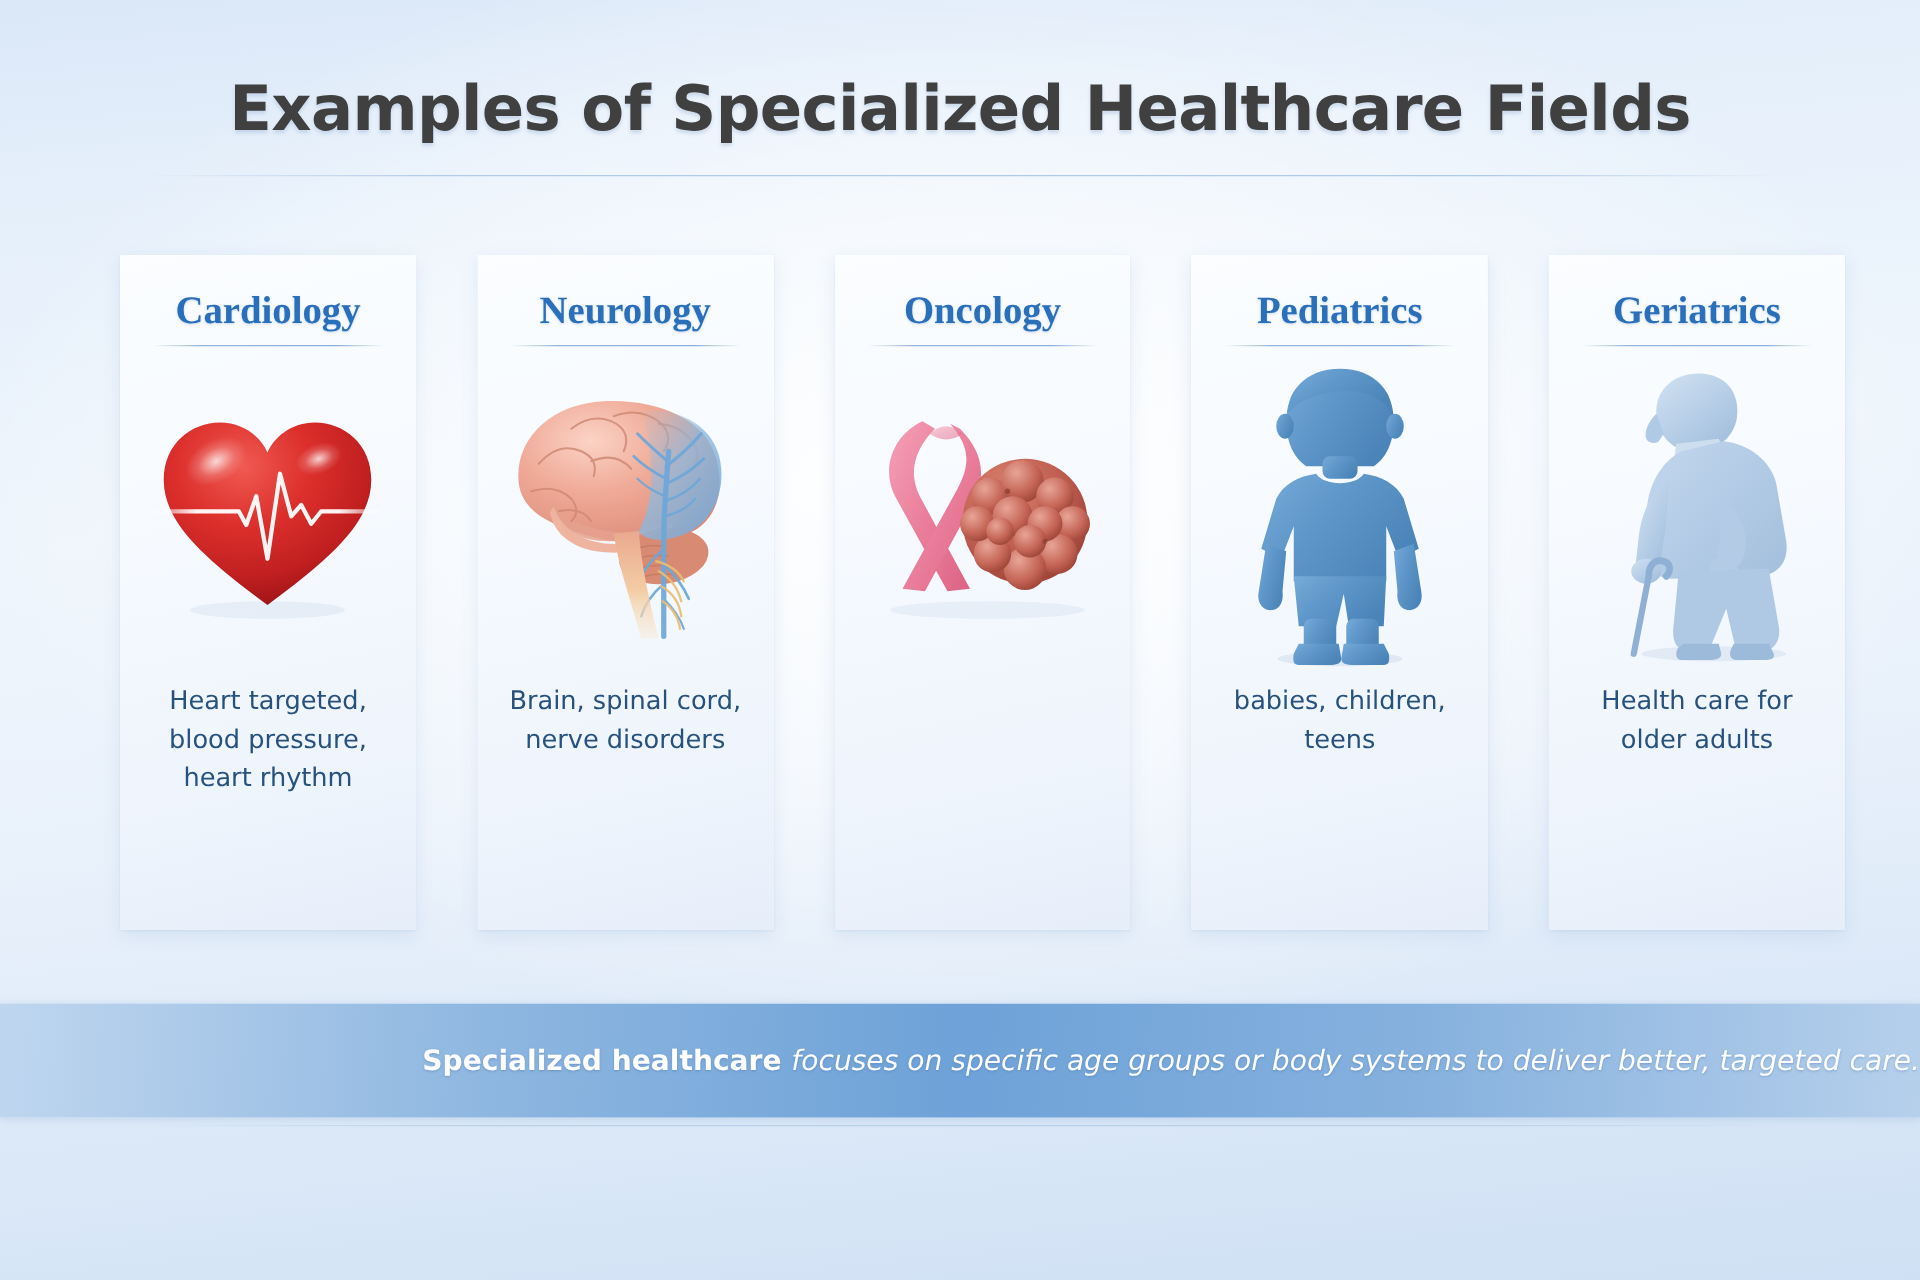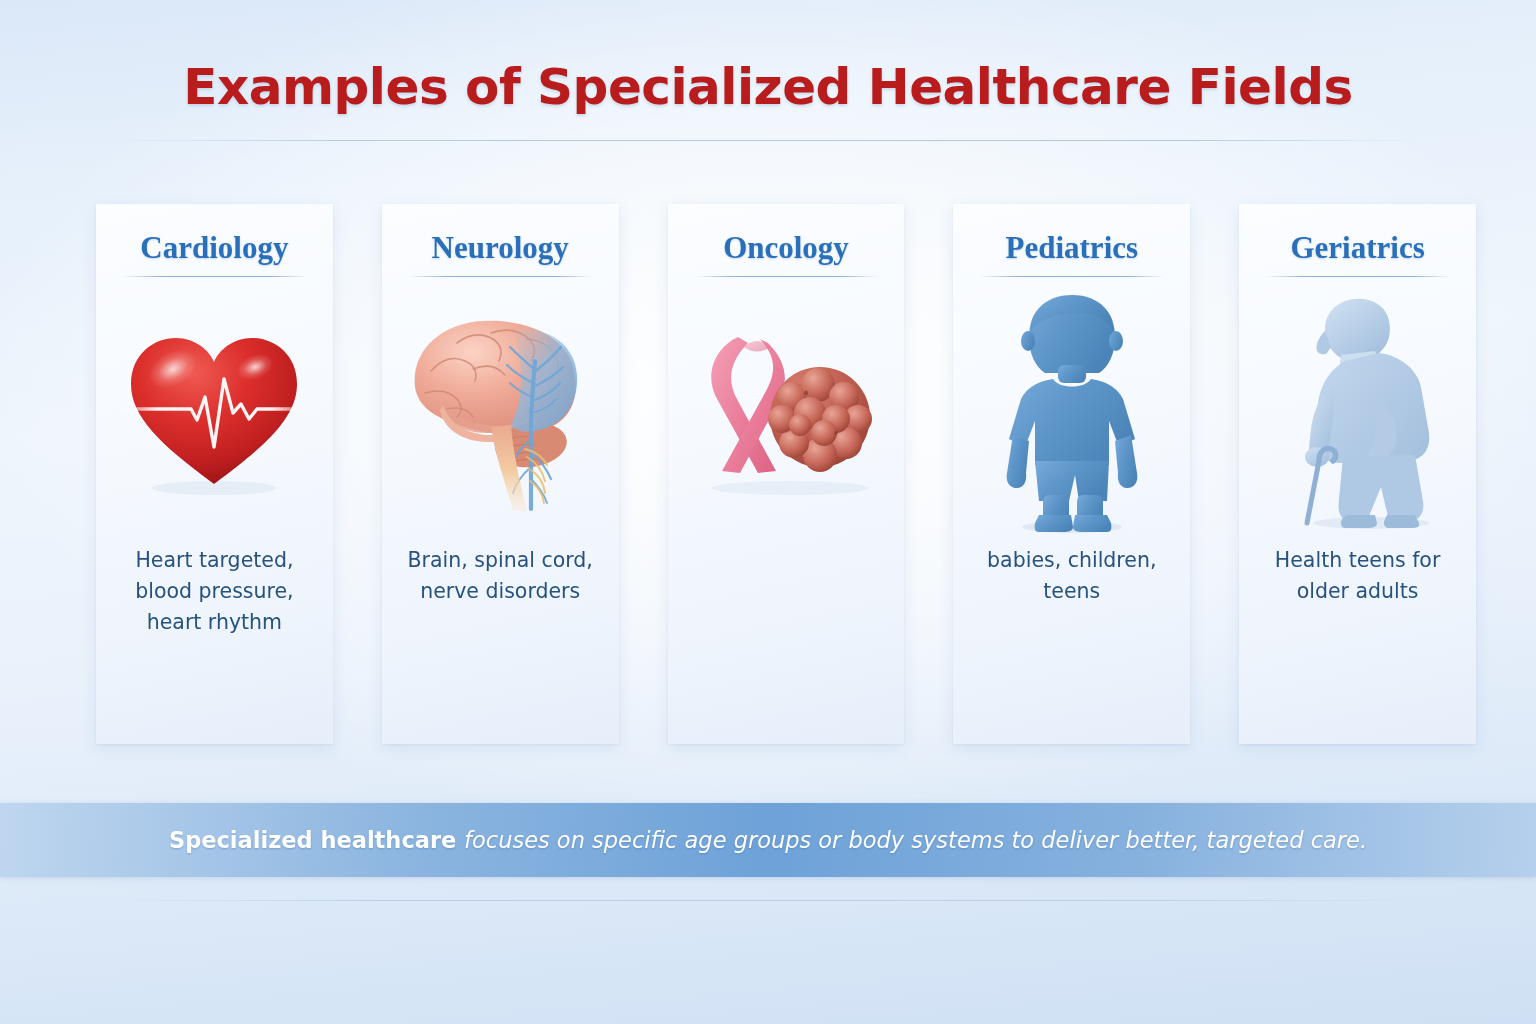--- a/index.html
+++ b/index.html
@@ -19,21 +19,21 @@
 
   
   .page-title {
     position:absolute;
     top:58px; left:0; right:0;
     text-align:center;
     font-family:"DejaVu Sans", sans-serif;
     font-size:50px;
     font-weight:bold;
     letter-spacing:-0.5px;
-    color:#b91c1c;
+    color:#404040;
     text-shadow:0 2px 3px rgba(160,185,215,0.45);
   }
   .title-rule {
     position:absolute;
     top:140px; left:112px; right:112px;
     height:1px;
     background:linear-gradient(90deg, rgba(170,198,228,0) 0%, rgba(168,197,228,0.85) 18%, rgba(168,197,228,0.9) 82%, rgba(170,198,228,0) 100%);
   }
 
   
@@ -90,26 +90,26 @@
     text-align:center;
     padding:0 12px;
     max-width:100%;
   }
   .card-desc .em { }
 
   
   .footer-band {
     position:absolute;
     left:0; right:0;
-    top:803px; height:74px;
+    top:803px; height:91px;
     background:linear-gradient(93deg,#bfd6ef 0%, #8db6e0 26%, #6ea2d8 50%, #86b1de 74%, #b6d0ec 100%);
     box-shadow:0 1px 6px rgba(110,150,200,0.25);
     display:flex;
     align-items:center;
-    justify-content:center;
+    justify-content:flex-end;
   }
   .footer-text {
     font-family:"DejaVu Sans", sans-serif;
     font-size:22.5px;
     color:#ffffff;
     text-shadow:0 1px 2px rgba(60,105,160,0.4);
     white-space:nowrap;
   }
   .footer-text .lead { font-weight:bold; }
   .footer-text .em { font-style:italic; }
@@ -402,21 +402,21 @@
           </g>
 
           <g stroke="#8fb0d4" stroke-width="5" fill="none" stroke-linecap="round">
             <path d="M56 170 L 44 232"></path>
             <path d="M56 170 C 56 160, 62 156, 68 158 C 74 160, 74 166, 70 170" stroke-width="5.4"></path>
           </g>
         </svg>
       </span>
     </div>
     <div class="card-desc">
-      <div>Health teens for</div>
+      <div>Health care for</div>
       <div>older adults</div>
     </div>
   </div>
 
 </div>
 
 <div class="footer-band">
   <div class="footer-text"><span class="lead">Specialized healthcare </span><span class="em">focuses on specific age groups or body systems to deliver better, targeted care.</span></div>
 </div>
 <div class="footer-rule"></div>

